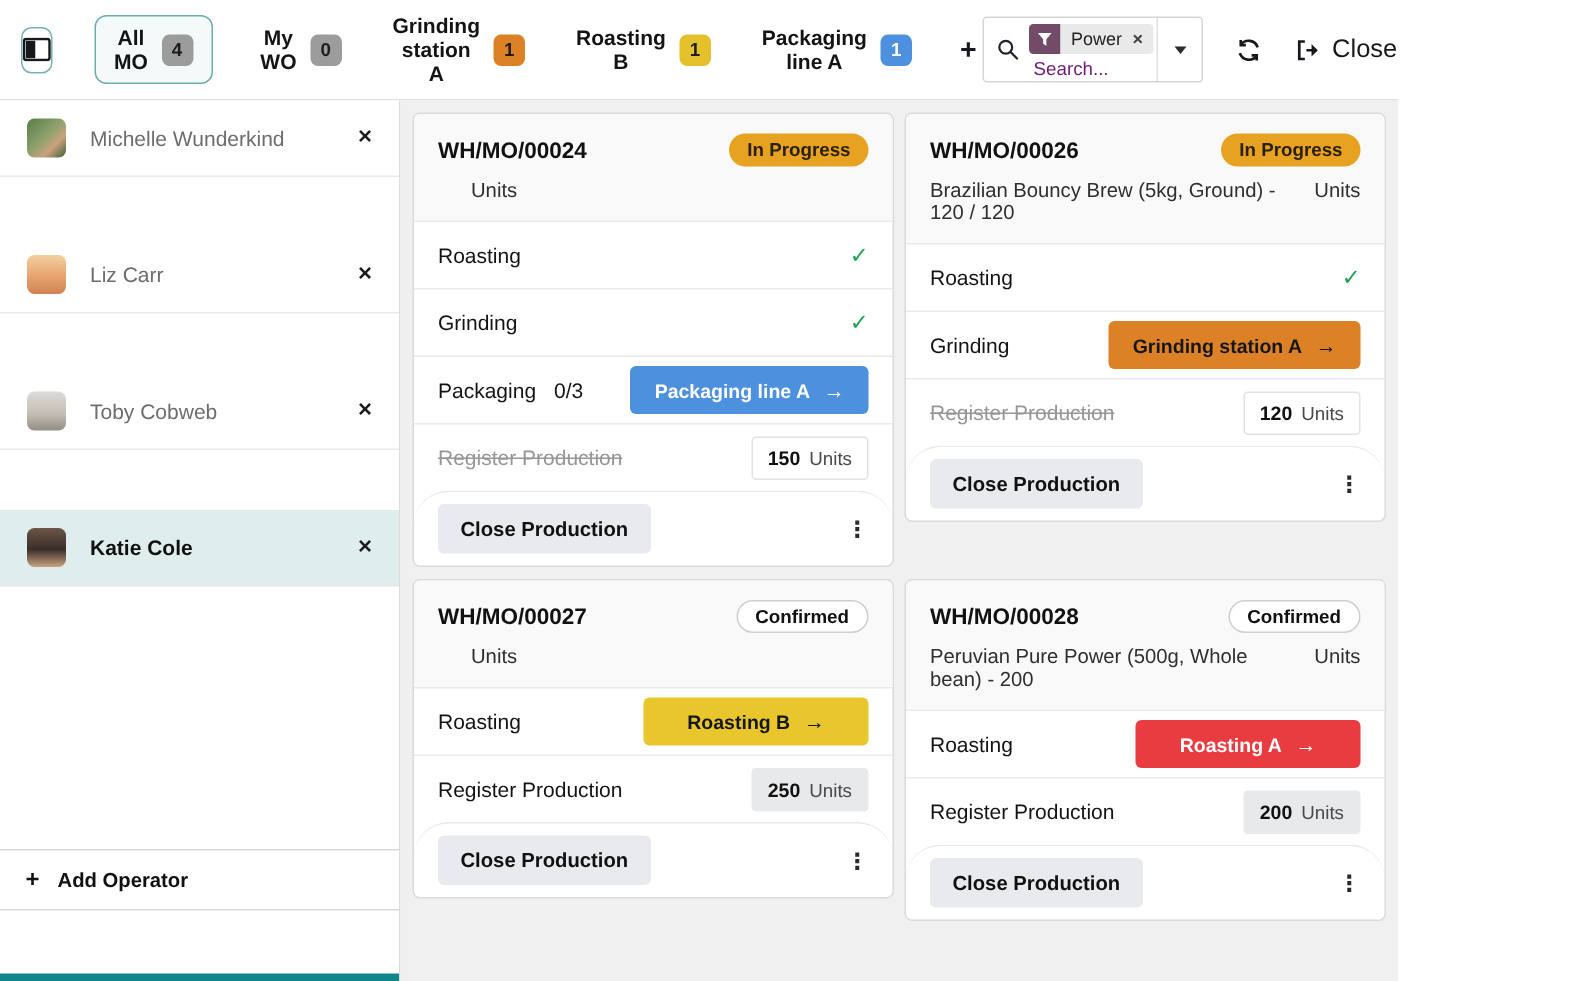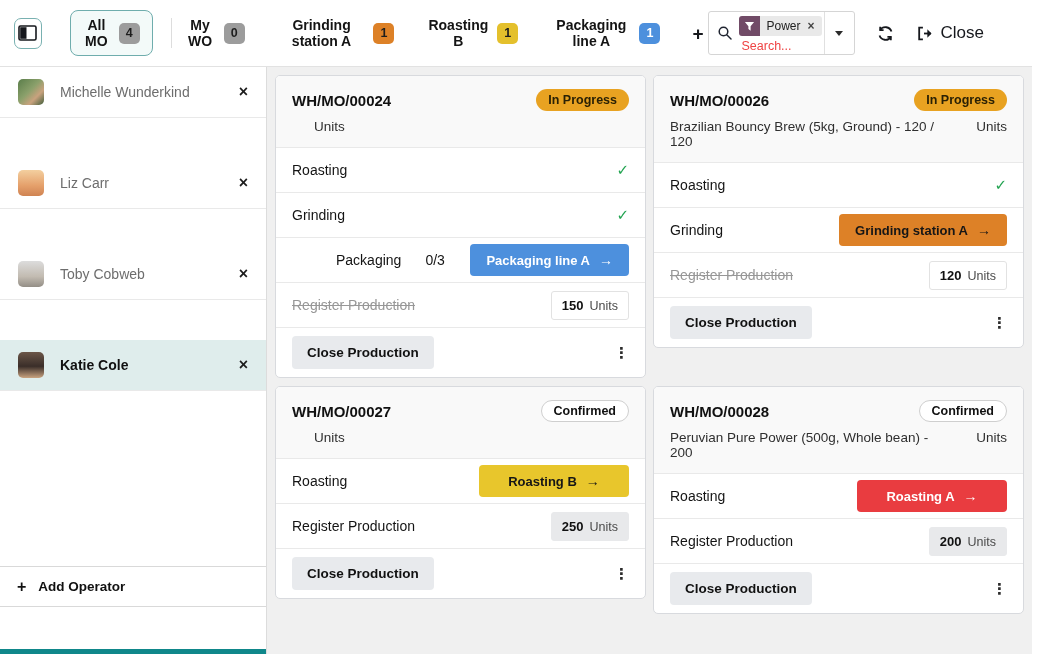--- a/index.html
+++ b/index.html
@@ -2,21 +2,21 @@
 <html><head>
 <meta charset="utf-8">
 <style>
   html,body{margin:0;padding:0;}
   body{
     width:1046px;height:654px;overflow:hidden;
     font-family:"Liberation Sans","DejaVu Sans",sans-serif;
     color:#111;background:#fff;
     -webkit-font-smoothing:antialiased;
   }
-  .app{width:1032px;height:654px;display:flex;flex-direction:column;}
+  .app{width:932px;height:654px;display:flex;flex-direction:column;}
 
   
   .topbar{
     height:67px;min-height:67px;display:flex;align-items:center;
     background:#fff;border-bottom:1px solid #e2e2e2;
     padding:0 46px 0 14px;box-sizing:border-box;
   }
   .toggle-btn{
     width:36px;height:31px;border:1px solid #79b1b1;border-radius:7px;
     background:#fff;display:flex;align-items:center;justify-content:center;cursor:pointer;padding:0;
@@ -54,21 +54,21 @@
   .facet{display:flex;align-items:stretch;height:20px;}
   .facet-funnel{
     width:21px;background:#714b67;border-radius:3px 0 0 3px;
     display:flex;align-items:center;justify-content:center;
   }
   .facet-chip{
     background:#e9e9e9;border-radius:0 3px 3px 0;display:flex;align-items:center;gap:7px;
     padding:0 7px;font-size:12px;font-weight:500;color:#222;
   }
   .facet-x{font-size:12px;font-weight:700;color:#444;cursor:pointer;}
-  .search-placeholder{font-size:12.5px;color:#ef4444;margin:3px 0 16px 3px;}
+  .search-placeholder{font-size:12.5px;color:#701a75;margin:3px 0 16px 3px;}
   .caret-zone{
     width:29px;border-left:1px solid #e0e0e0;display:flex;align-items:center;justify-content:center;cursor:pointer;
   }
   .caret{width:0;height:0;border-left:4px solid transparent;border-right:4px solid transparent;border-top:5px solid #2b2b2b;}
 
   .icon-btn{background:none;border:none;cursor:pointer;padding:2px;display:flex;align-items:center;}
   .refresh-btn{margin-left:20px;}
   .close-btn{
     margin-left:18px;background:none;border:none;cursor:pointer;display:flex;align-items:center;gap:8px;
     font-family:inherit;font-size:17px;font-weight:500;color:#16181d;padding:2px;
@@ -118,21 +118,21 @@
   .pill{font-size:12.5px;font-weight:600;padding:4px 12px;border-radius:20px;white-space:nowrap;}
   .pill-warning{background:#e8a221;color:#2a2105;}
   .pill-confirmed{background:#fff;border:1px solid #cfcfcf;color:#111;padding:3px 12px;}
   .mo-sub{margin-top:8px;font-size:13.5px;color:#2f2f2f;display:flex;}
   .mo-sub .uom{margin-left:22px;color:#2f2f2f;}
 
   .wo-row{
     min-height:45px;display:flex;align-items:center;justify-content:space-between;
     padding:0 16px;border-top:1px solid #e9e9e9;box-sizing:border-box;
   }
-  .wo-left{display:flex;align-items:baseline;gap:24px;margin-left:44px;}
+  .wo-left{display:flex;align-items:baseline;gap:12px;}
   .wo-label{font-size:14px;color:#141414;}
   .wo-label.struck{color:#979797;text-decoration:line-through;}
   .wo-prog{font-size:14px;color:#141414;}
   .check{color:#21a350;font-size:15px;font-weight:700;}
 
   .ws-btn{
     border:none;border-radius:4px;cursor:pointer;font-family:inherit;
     font-size:13px;font-weight:700;padding:8px 16px;min-width:150px;
     display:flex;align-items:center;justify-content:center;gap:9px;
   }
@@ -144,21 +144,21 @@
 
   .units-box{
     border-radius:3px;cursor:pointer;font-family:inherit;
     display:flex;align-items:baseline;gap:6px;padding:6px 10px;
   }
   .units-outline{background:#fff;border:1px solid #e2e2e2;}
   .units-filled{background:#e8e9eb;border:1px solid #e8e9eb;}
   .units-qty{font-size:13px;font-weight:600;color:#111;}
   .units-uom{font-size:12.5px;color:#4a4a4a;}
 
-  .foot{padding:8px 16px;}
+  .foot{padding:8px 16px;border-radius:23px;}
   .closeprod-btn{
     background:#e8eaed;border:none;border-radius:4px;cursor:pointer;font-family:inherit;
     font-size:13.5px;font-weight:600;color:#111;padding:9px 15px;
   }
   .kebab{font-size:15px;font-weight:700;color:#2b2b2b;cursor:pointer;letter-spacing:0;}
 
   svg{display:block;}
 </style>
 </head>
 <body>

